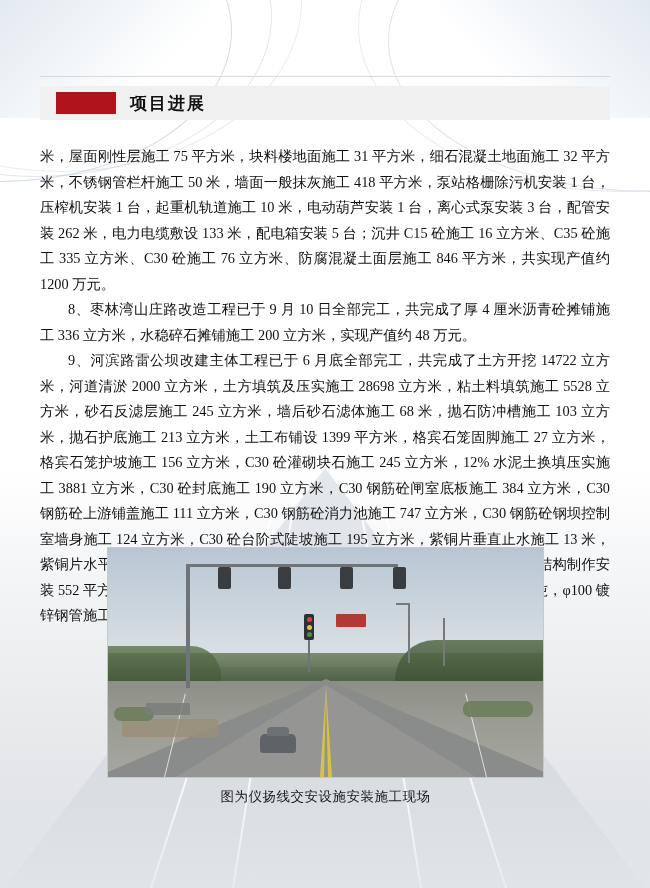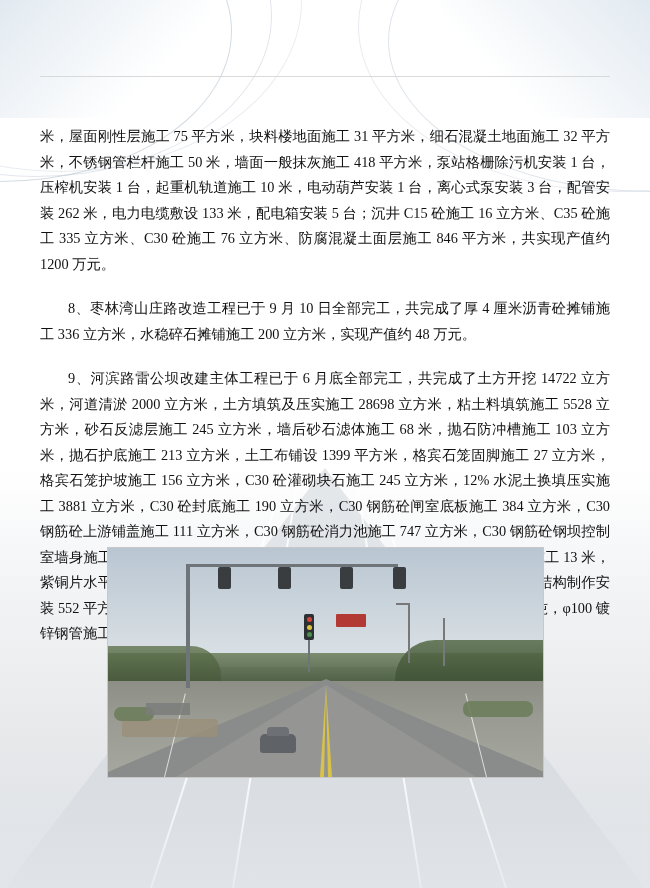--- a/index.html
+++ b/index.html
@@ -202,35 +202,34 @@
     font-size: 17px;
     font-weight: bold;
     color: #111;
     letter-spacing: 2px;
   }
 
   
   .article {
     position: absolute;
     left: 40px;
-    top: 124px;
+    top: 144px;
     width: 570px;
     font-size: 14.3px;
     line-height: 25.5px;
     color: #111;
     text-align: justify;
     text-justify: inter-ideograph;
   }
   .article p {
     margin: 0 0 0 0;
     text-indent: 0;
   }
   .article p.indent {
     text-indent: 28px;
-    margin-top: 19px;
   }
 
   
   .figure {
     position: absolute;
     left: 107px;
     top: 547px;
     width: 437px;
   }
   .photo {
@@ -484,20 +483,24 @@
     <div class="bg-curve bg-c3"></div>
     <div class="bg-curve bg-c4"></div>
     <div class="bg-curve bg-c5"></div>
     <div class="bg-tl"></div>
     <div class="bg-tr"></div>
     <div class="bg-bottom-fade"></div>
   </div>
 
   <div class="mast-rule"></div>
 
+  <div class="section-bar">
+    <span class="section-flag"></span>
+    <span class="section-title">项目进展</span>
+  </div>
 
   <div class="article">
     <p>米，屋面刚性层施工 75 平方米，块料楼地面施工 31 平方米，细石混凝土地面施工 32 平方米，不锈钢管栏杆施工 50 米，墙面一般抹灰施工 418 平方米，泵站格栅除污机安装 1 台，压榨机安装 1 台，起重机轨道施工 10 米，电动葫芦安装 1 台，离心式泵安装 3 台，配管安装 262 米，电力电缆敷设 133 米，配电箱安装 5 台；沉井 C15 砼施工 16 立方米、C35 砼施工 335 立方米、C30 砼施工 76 立方米、防腐混凝土面层施工 846 平方米，共实现产值约 1200 万元。</p>
     <p class="indent">8、枣林湾山庄路改造工程已于 9 月 10 日全部完工，共完成了厚 4 厘米沥青砼摊铺施工 336 立方米，水稳碎石摊铺施工 200 立方米，实现产值约 48 万元。</p>
     <p class="indent">9、河滨路雷公坝改建主体工程已于 6 月底全部完工，共完成了土方开挖 14722 立方米，河道清淤 2000 立方米，土方填筑及压实施工 28698 立方米，粘土料填筑施工 5528 立方米，砂石反滤层施工 245 立方米，墙后砂石滤体施工 68 米，抛石防冲槽施工 103 立方米，抛石护底施工 213 立方米，土工布铺设 1399 平方米，格宾石笼固脚施工 27 立方米，格宾石笼护坡施工 156 立方米，C30 砼灌砌块石施工 245 立方米，12% 水泥土换填压实施工 3881 立方米，C30 砼封底施工 190 立方米，C30 钢筋砼闸室底板施工 384 立方米，C30 钢筋砼上游铺盖施工 111 立方米，C30 钢筋砼消力池施工 747 立方米，C30 钢筋砼钢坝控制室墙身施工 124 立方米，C30 砼台阶式陡坡施工 195 立方米，紫铜片垂直止水施工 13 米，紫铜片水平止水施工 87 米，聚乙烯泡沫板伸缩缝施工 257 平方米，普通模板底结构制作安装 552 平方米，普通模板中部结构制作安装 2049 平方米，钢筋加工及安装 124 吨，φ100 镀锌钢管施工 50 米，</p>
   </div>
 
   <div class="figure">
     <div class="photo">
       <div class="ph-sky"></div>
@@ -526,15 +529,16 @@
       <div class="ph-lamp lamp2"></div>
       <div class="ph-signal-pole"></div>
       <div class="ph-signal">
         <span class="s-dot sd-r"></span>
         <span class="s-dot sd-y"></span>
         <span class="s-dot sd-g"></span>
       </div>
       <div class="ph-signboard"></div>
       <div class="ph-car"></div>
     </div>
+    <div class="fig-caption">图为仪扬线交安设施安装施工现场</div>
   </div>
 
 </div>
 
 </body></html>

